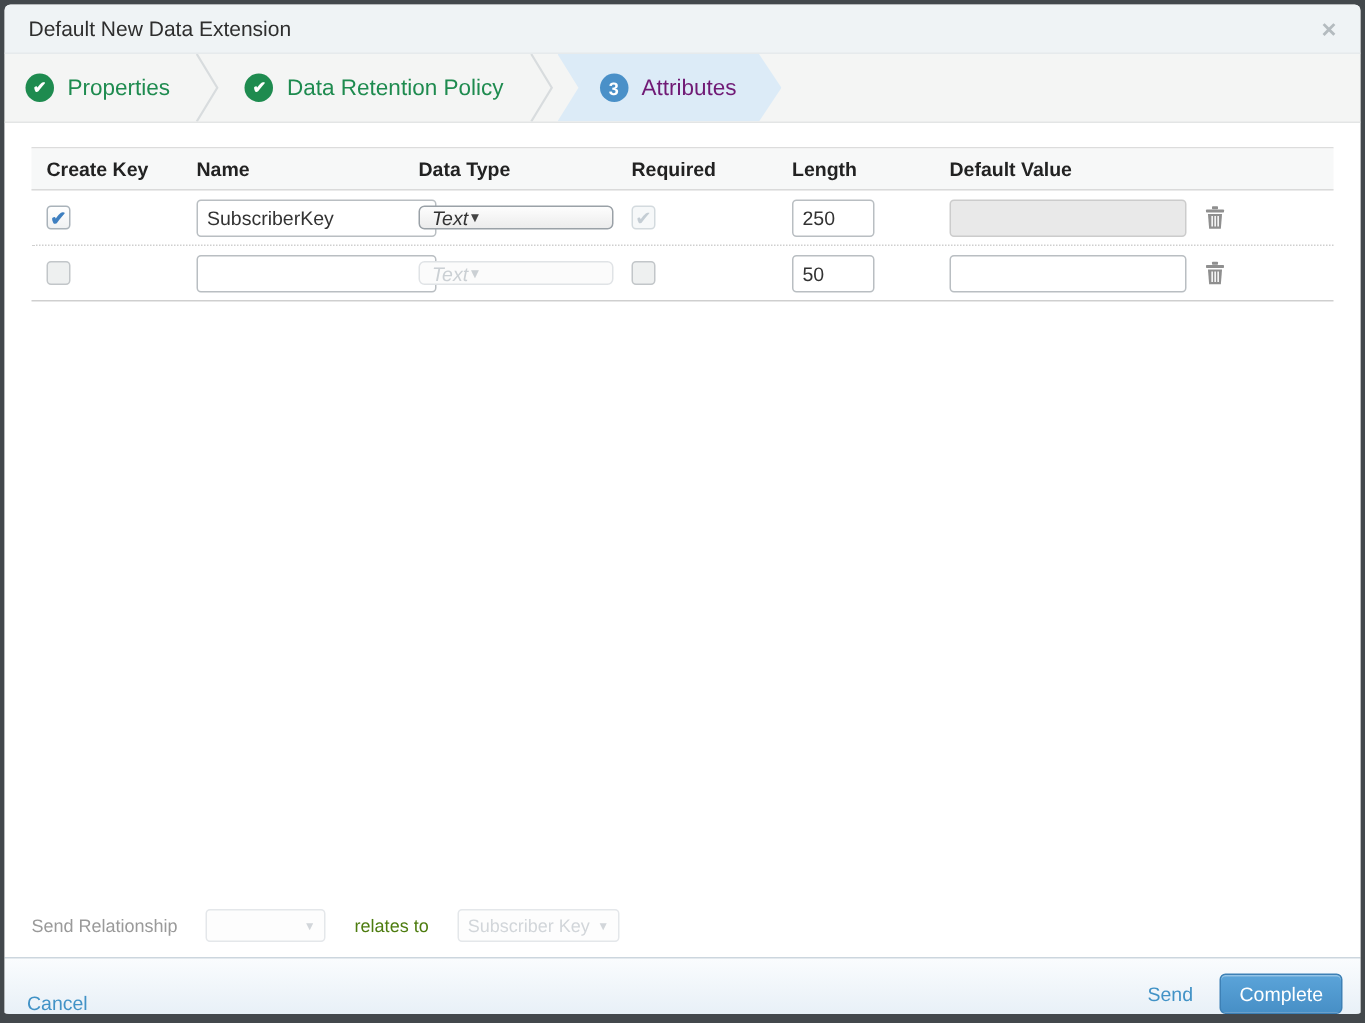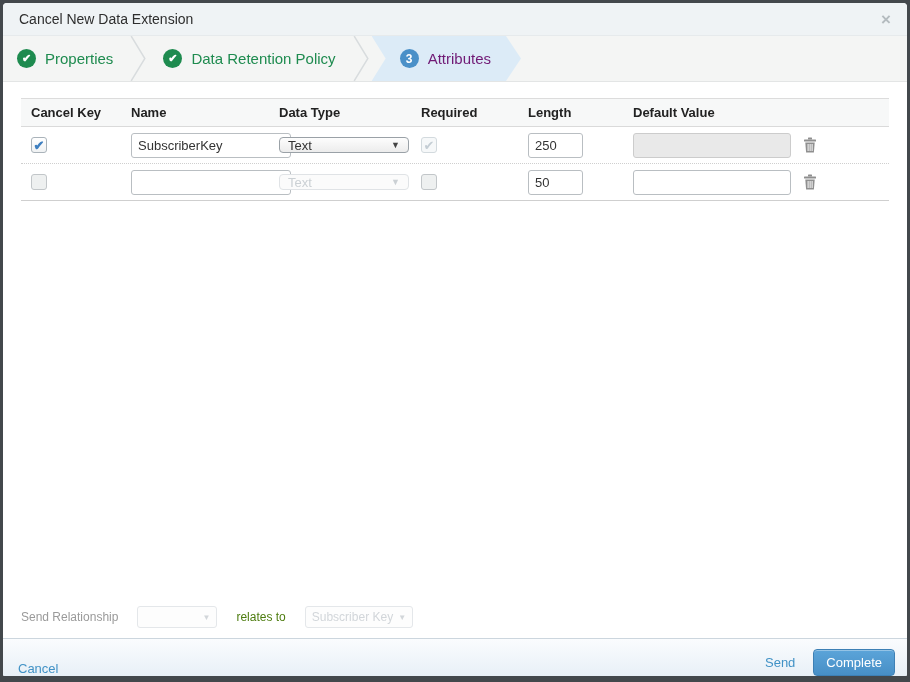--- a/index.html
+++ b/index.html
@@ -91,22 +91,22 @@
     padding:0 6px; background:#fff;
   }
   .txt.name-w { width:160px; }
   .txt.len-w { width:55px; }
   .txt.def-w { width:158px; }
   .txt:disabled { background:#e9e9e9; border-color:#cccccc; }
   
   .sel {
     width:130px; height:16px; border:1px solid #9aa1a7; border-radius:4px;
     background:linear-gradient(#fdfdfd,#ececec);
-    display:flex; align-items:center; justify-content:space-between;
-    padding:0 8px; font-size:13px; color:#333; cursor:pointer;
+    display:flex; align-items:center; 
+    padding:0 8px; font-size:13px; color:#333; cursor:pointer;font-style:italic;
   }
   .sel .caret { font-size:9px; color:#444; }
   .sel.disabled { border-color:#e0e3e6; background:#fbfbfb; color:#cbd0d4; cursor:default; }
   .sel.disabled .caret { color:#cbd0d4; }
   
   .trash { cursor:pointer; display:flex; align-items:center; }
   
   .rel-row {
     position:absolute; bottom:10px; left:18px;
     display:flex; align-items:center; gap:19px;
@@ -137,21 +137,21 @@
     padding:5px 12px; cursor:pointer;
     box-shadow:inset 0 1px 0 rgba(255,255,255,.35);
   }
 </style>
 </head>
 <body>
 
 <div class="dialog">
 
   <div class="titlebar">
-    <span class="title">Cancel New Data Extension</span>
+    <span class="title">Default New Data Extension</span>
     <span class="close-x">×</span>
   </div>
 
   <div class="wizard">
     <div class="step done">
       <span class="check-circle"></span>
       <span class="step-label">Properties</span>
     </div>
     <svg class="sep" viewBox="0 0 22 46">
       <polyline points="4,0 18,23 4,46" fill="none" stroke="#d8dcde" stroke-width="1.5"></polyline>
@@ -167,21 +167,21 @@
       <span class="num-circle">3</span>
       <span class="step-label">Attributes</span>
     </div>
   </div>
 
   <div class="content">
 
     <div class="attr-table">
 
       <div class="t-row t-head">
-        <div class="hcell">Cancel Key</div>
+        <div class="hcell">Create Key</div>
         <div class="hcell">Name</div>
         <div class="hcell">Data Type</div>
         <div class="hcell">Required</div>
         <div class="hcell">Length</div>
         <div class="hcell">Default Value</div>
         <div class="hcell"></div>
       </div>
 
       <div class="t-row d-row dotted">
         <div class="cell">

